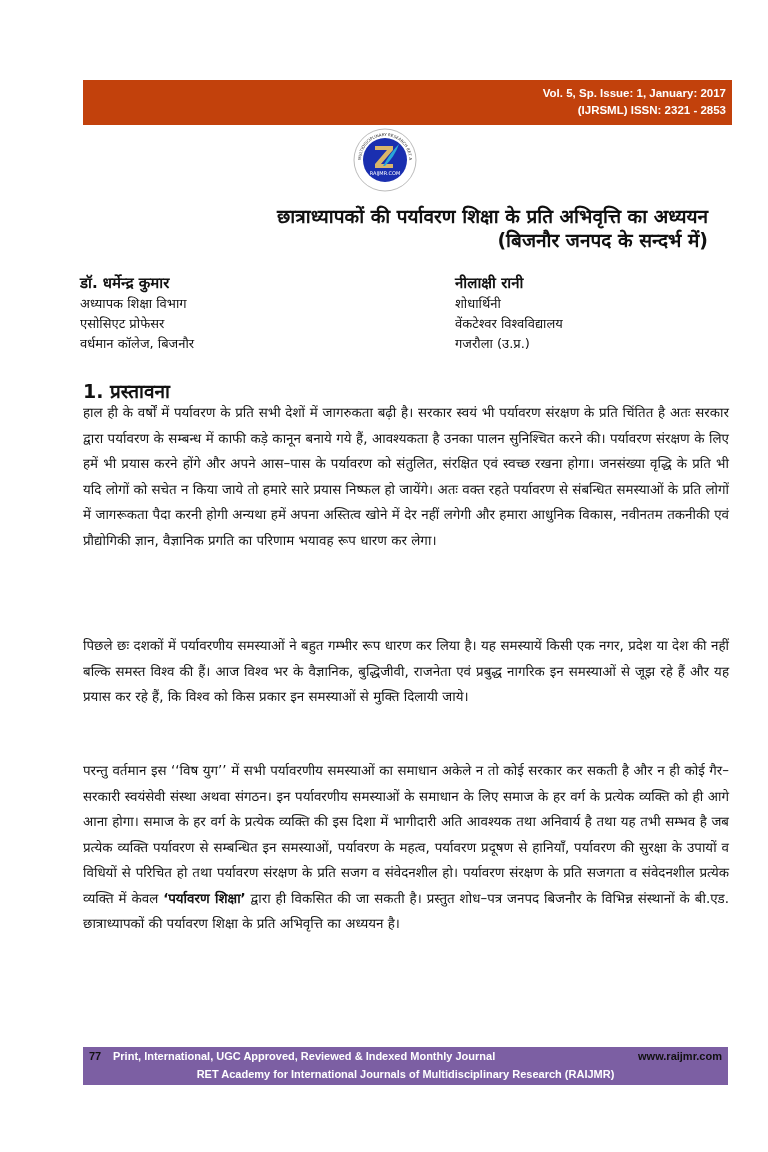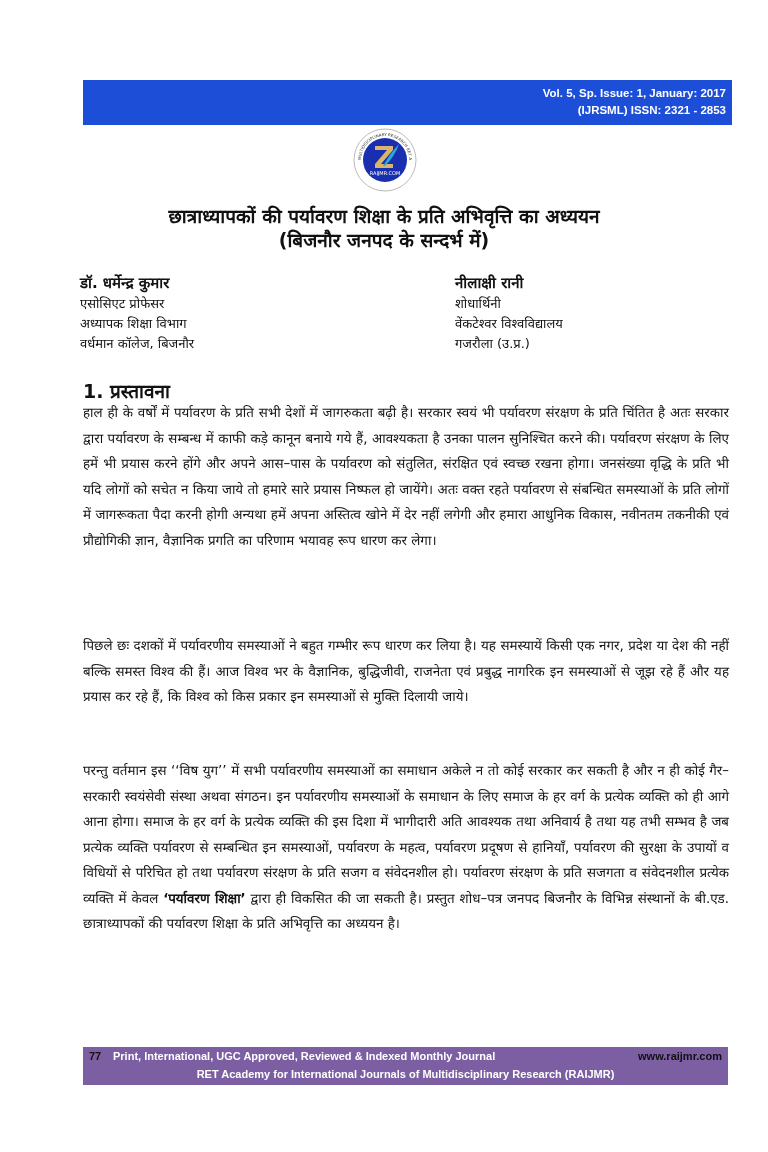--- a/index.html
+++ b/index.html
@@ -7,27 +7,27 @@
       width: 768px; height: 1152px; background: #ffffff; position: relative; overflow: hidden;
       font-family: "DejaVu Sans", sans-serif; color: #111111;
     }
     .header { position: absolute; left: 83px; top: 80px; width: 649px; height: 45px; display: flex; }
     .header-left {
       background: #7c5fa3; width: 413px; height: 100%; box-sizing: border-box;
       padding: 5px 0 0 6px; color: #ffffff; font-family: "Liberation Sans", sans-serif;
       font-size: 11.5px; font-weight: bold; line-height: 17px; white-space: nowrap;
     }
     .header-right {
-      background: #1d4ed8; flex: 1; height: 100%; box-sizing: border-box;
+      background: #c2410c; flex: 1; height: 100%; box-sizing: border-box;
       padding: 5px 6px 0 0; color: #ffffff; font-family: "Liberation Sans", sans-serif;
       font-size: 11.5px; font-weight: bold; line-height: 17px; text-align: right; white-space: nowrap;
     }
     .logo { position: absolute; left: 353px; top: 128px; width: 64px; height: 64px; }
     .title {
-      position: absolute; left: 60px; width: 648px; top: 204px; text-align: center;
+      position: absolute; left: 60px; width: 648px; top: 204px; text-align: right;
       font-family: "DejaVu Sans", sans-serif; font-weight: bold; font-size: 19px; line-height: 24px;
     }
     .authors { position: absolute; top: 272px; left: 60px; width: 648px; }
     .author { position: absolute; text-align: left; width: 250px; }
     .author.left { left: 20px; }
     .author.right { left: 395px; }
     .author .name { font-weight: bold; font-size: 15px; line-height: 22px; }
     .author .line { font-size: 13px; line-height: 20px; }
     .section-heading {
       position: absolute; left: 83px; top: 380px; font-size: 19px; font-weight: bold; line-height: 22px;
@@ -74,22 +74,22 @@
 </div>
 
 <div class="title">
   <div>छात्राध्यापकों की पर्यावरण शिक्षा के प्रति अभिवृत्ति का अध्ययन</div>
   <div>(बिजनौर जनपद के सन्दर्भ में)</div>
 </div>
 
 <div class="authors">
   <div class="author left">
     <div class="name">डॉ. धर्मेन्द्र कुमार</div>
+    <div class="line">अध्यापक शिक्षा विभाग</div>
     <div class="line">एसोसिएट प्रोफेसर</div>
-    <div class="line">अध्यापक शिक्षा विभाग</div>
     <div class="line">वर्धमान कॉलेज, बिजनौर</div>
   </div>
   <div class="author right">
     <div class="name">नीलाक्षी रानी</div>
     <div class="line">शोधार्थिनी</div>
     <div class="line">वेंकटेश्वर विश्वविद्यालय</div>
     <div class="line">गजरौला (उ.प्र.)</div>
   </div>
 </div>
 

